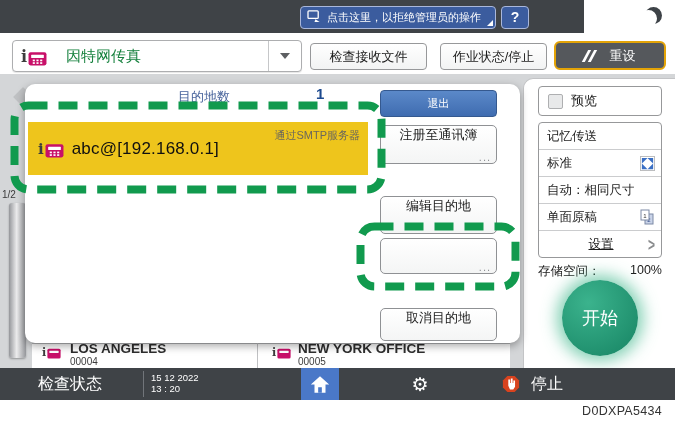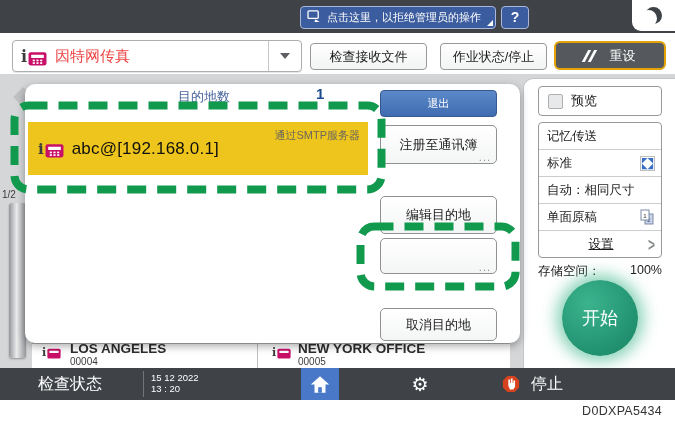--- a/index.html
+++ b/index.html
@@ -2,21 +2,21 @@
 <html><head>
 <meta charset="utf-8">
 <style>
   * { margin:0; padding:0; box-sizing:border-box; }
   html,body { background:#fff; }
   .screen {
     position:relative; width:675px; height:426px; overflow:hidden;
     font-family:"Liberation Sans", sans-serif; background:#fff;
   }
   
-  .top-bar { position:absolute; left:0; top:0; width:675px; height:33px; background:#3f4347; z-index:7; }
+  .top-bar { position:absolute; left:0; top:0; width:584px; height:33px; background:#3f4347; z-index:7; }
   .admin-btn {
     position:absolute; left:300px; top:6px; width:196px; height:23px;
     background:#3b5c9e; border:1px solid #a9b7da; border-radius:4px;
     color:#fff; font-size:11px; display:flex; align-items:center; gap:5px;
     padding:0 10px 0 6px; cursor:pointer;
   }
   .admin-btn .corner-tri { position:absolute; right:2px; bottom:2px; width:0; height:0;
     border-left:6px solid transparent; border-bottom:6px solid #fff; }
   .help-btn {
     position:absolute; left:501px; top:6px; width:28px; height:23px;
@@ -25,21 +25,21 @@
   }
   .moon-box { position:absolute; right:0; top:0; width:43px; height:31px; background:#fff;
     border-radius:0 0 0 9px; z-index:8; display:flex; align-items:center; justify-content:center; cursor:pointer; }
   .crescent { width:17px; height:17px; border-radius:50%; box-shadow:inset -5px 3px 0 0 #3d4247; }
   
   .fn-dropdown {
     position:absolute; left:12px; top:40px; width:290px; height:32px; background:#fff;
     border:1px solid #adaeb0; border-radius:4px; display:flex; align-items:center; z-index:2; cursor:pointer;
     box-shadow:0 1px 1px rgba(0,0,0,.1);
   }
-  .fn-dropdown .label { font-size:15px; color:#ef4444; margin-left:8px; }
+  .fn-dropdown .label { font-size:15px; color:#15803d; margin-left:19px; }
   .dd-arrow-zone { position:absolute; right:0; top:0; width:33px; height:30px; border-left:1px solid #c6c7c9;
     display:flex; align-items:center; justify-content:center; }
   .dd-tri { width:0; height:0; border-left:5px solid transparent; border-right:5px solid transparent;
     border-top:6px solid #5d5f62; }
   .hdr-btn {
     position:absolute; top:43px; height:27px; background:linear-gradient(#ffffff,#f2f3f3);
     border:1px solid #97989a; border-radius:4px; font-size:13px; color:#1c1c1c;
     display:flex; align-items:center; justify-content:center; cursor:pointer; z-index:2;
   }
   .reset-btn {
@@ -76,21 +76,21 @@
   .dest-count { position:absolute; left:316px; top:85px; font-size:15px; font-weight:bold; color:#1d4a8f; z-index:3; }
   .exit-btn { position:absolute; left:380px; top:90px; width:117px; height:27px;
     background:linear-gradient(#5b89c9,#3f6cb0); border:1px solid #35598f; border-radius:4px;
     color:#fff; font-size:11px; display:flex; align-items:center; justify-content:center; cursor:pointer; z-index:3; }
   .dest-row { position:absolute; left:28px; top:122px; width:340px; height:53px; background:#eec51c;
     display:flex; align-items:center; padding-left:10px; gap:8px; cursor:pointer; z-index:3; }
   .dest-row .addr { font-size:17px; color:#101010; letter-spacing:.2px; }
   .dest-row .via { position:absolute; right:8px; top:6px; font-size:11px; color:#6b675c; }
   .popup-btn { position:absolute; left:380px; width:117px; background:linear-gradient(#ffffff,#f4f5f5);
     border:1px solid #8f9194; border-radius:5px; font-size:13px; color:#1c1c1c;
-    display:flex; align-items:center; justify-content:center; cursor:pointer; z-index:3; }
+    display:flex; justify-content:center; cursor:pointer; z-index:3; }
   .dots { position:absolute; right:5px; bottom:0px; font-size:11px; color:#8f9194; letter-spacing:1px; }
   .dash-svg { position:absolute; z-index:4; pointer-events:none; }
   
   .sidebar { position:absolute; left:523px; top:78px; width:152px; height:290px; background:#fff;
     border-radius:10px 0 0 0; border-top:1px solid #c3c4c6; border-left:1px solid #c3c4c6; z-index:2; }
   .preview-box { position:absolute; left:538px; top:86px; width:124px; height:30px;
     border:1px solid #97989a; border-radius:4px; background:#fff; display:flex; align-items:center;
     gap:8px; padding-left:9px; cursor:pointer; z-index:3; }
   .checkbox { width:15px; height:15px; background:#e8e9ea; border:1px solid #aeafb1; border-radius:2px; }
   .preview-box .lbl { font-size:13px; color:#1c1c1c; }

